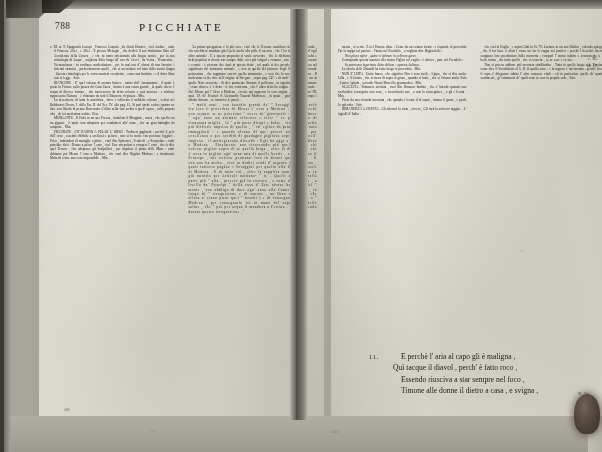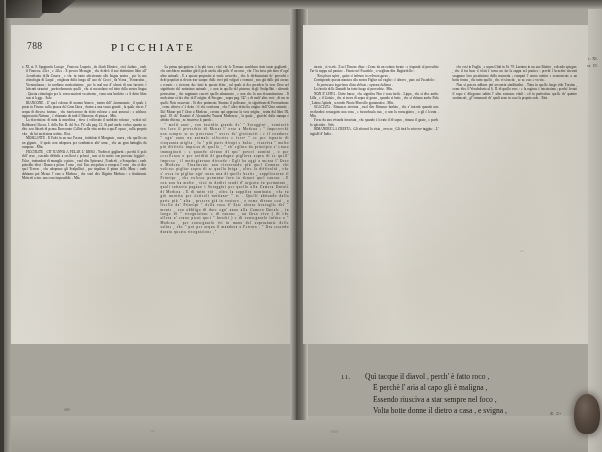--- a/index.html
+++ b/index.html
@@ -23,21 +23,21 @@
 
   
   .edge-right{position:absolute;right:0;top:0;width:14px;height:452px;
     background:linear-gradient(270deg,#b3b0a8 0%,#c3c0b8 100%);}
 
   
   .edge-bottom{position:absolute;left:0;bottom:0;width:602px;height:36px;
     background:linear-gradient(180deg,#b0ada5 0%,#9d9a92 100%);}
 
   
-  .page{position:absolute;top:25px;height:319px;background:#d9d6cd;}
+  .page{position:absolute;top:5px;height:411px;background:#d9d6cd;margin-left:28px;}
   .page.verso{left:11px;width:285px;
      background:linear-gradient(100deg,#cfccc3 0%,#dedbd2 18%,#e1ded5 70%,#cac7be 100%);}
   .page.recto{left:303px;width:285px;
      background:linear-gradient(260deg,#d2cfc6 0%,#e0ddd4 20%,#e3e0d7 72%,#c6c3ba 100%);}
 
   
   .gutter{position:absolute;left:290px;top:9px;width:18px;height:411px;
     background:linear-gradient(90deg,#b6b3ab 0%,#6d6a63 30%,#5e5b55 50%,#7d7a72 72%,#c2bfb6 100%);}
   .gutter-line{position:absolute;left:296px;top:9px;width:2px;height:411px;background:#4f4c47;opacity:.85;}
 
@@ -159,24 +159,24 @@
         <div class="body-txt">
           <p>che così in Puglia , e sopra Città in St. 79. Luciano in un suo Distico , volendo spiegare , che il far bene a' tristi è come un far la zuppa nel paniere : perchè i benefizi ricevuti scappano loro prestissimo dalla memoria ; comparì l' uomo cattivo e sconoscente a un botte forata , che tutto quello , che vi si mette , se ne esce e va via .</p>
           <p>Non si poteva addurre più acconcia similitudine . Tutta in quello luogo vide Torsina , come dice il Vocabolario al §. II. di quella voce : e la ragione è intesissima ; perchè levato il capo s' dileguano subito l' altre sostanze vitali : ed in particolare quelle de' quattro sentimenti , gl' istrumenti de' quali sono in esso la propria sede . Rist.</p>
         </div>
       </div>
     </div>
 
     <div class="verse">
       <span class="verse-num">11.</span>
       <div class="verse-inner">
+        <div class="verse-line rest">E perchè l' aria al capo gli è maligna ,</div>
         <div class="verse-line first">Quì tacque il diavol , perch' è fatto roco ,</div>
-        <div class="verse-line rest">E perchè l' aria al capo gli è maligna ,</div>
         <div class="verse-line rest">Essendo riusciva a star sempre nel foco ,</div>
-        <div class="verse-line rest">Volta botte donne il dietro a casa , e svigna ,</div>
+        <div class="verse-line rest">Timone alle donne il dietro a casa , e svigna ,</div>
       </div>
       <span class="sig">E 2-</span>
     </div>
   </div>
 
   <div style="position:absolute;right:4px;top:56px;font-size:4px;color:#3b3833;filter:blur(.3px);letter-spacing:.2px;">c. XI.</div>
   <div style="position:absolute;right:4px;top:63px;font-size:4px;color:#3b3833;filter:blur(.3px);letter-spacing:.2px;">st. 19.</div>
 
   <div class="edge-top"></div>
   <div class="edge-left"></div>

